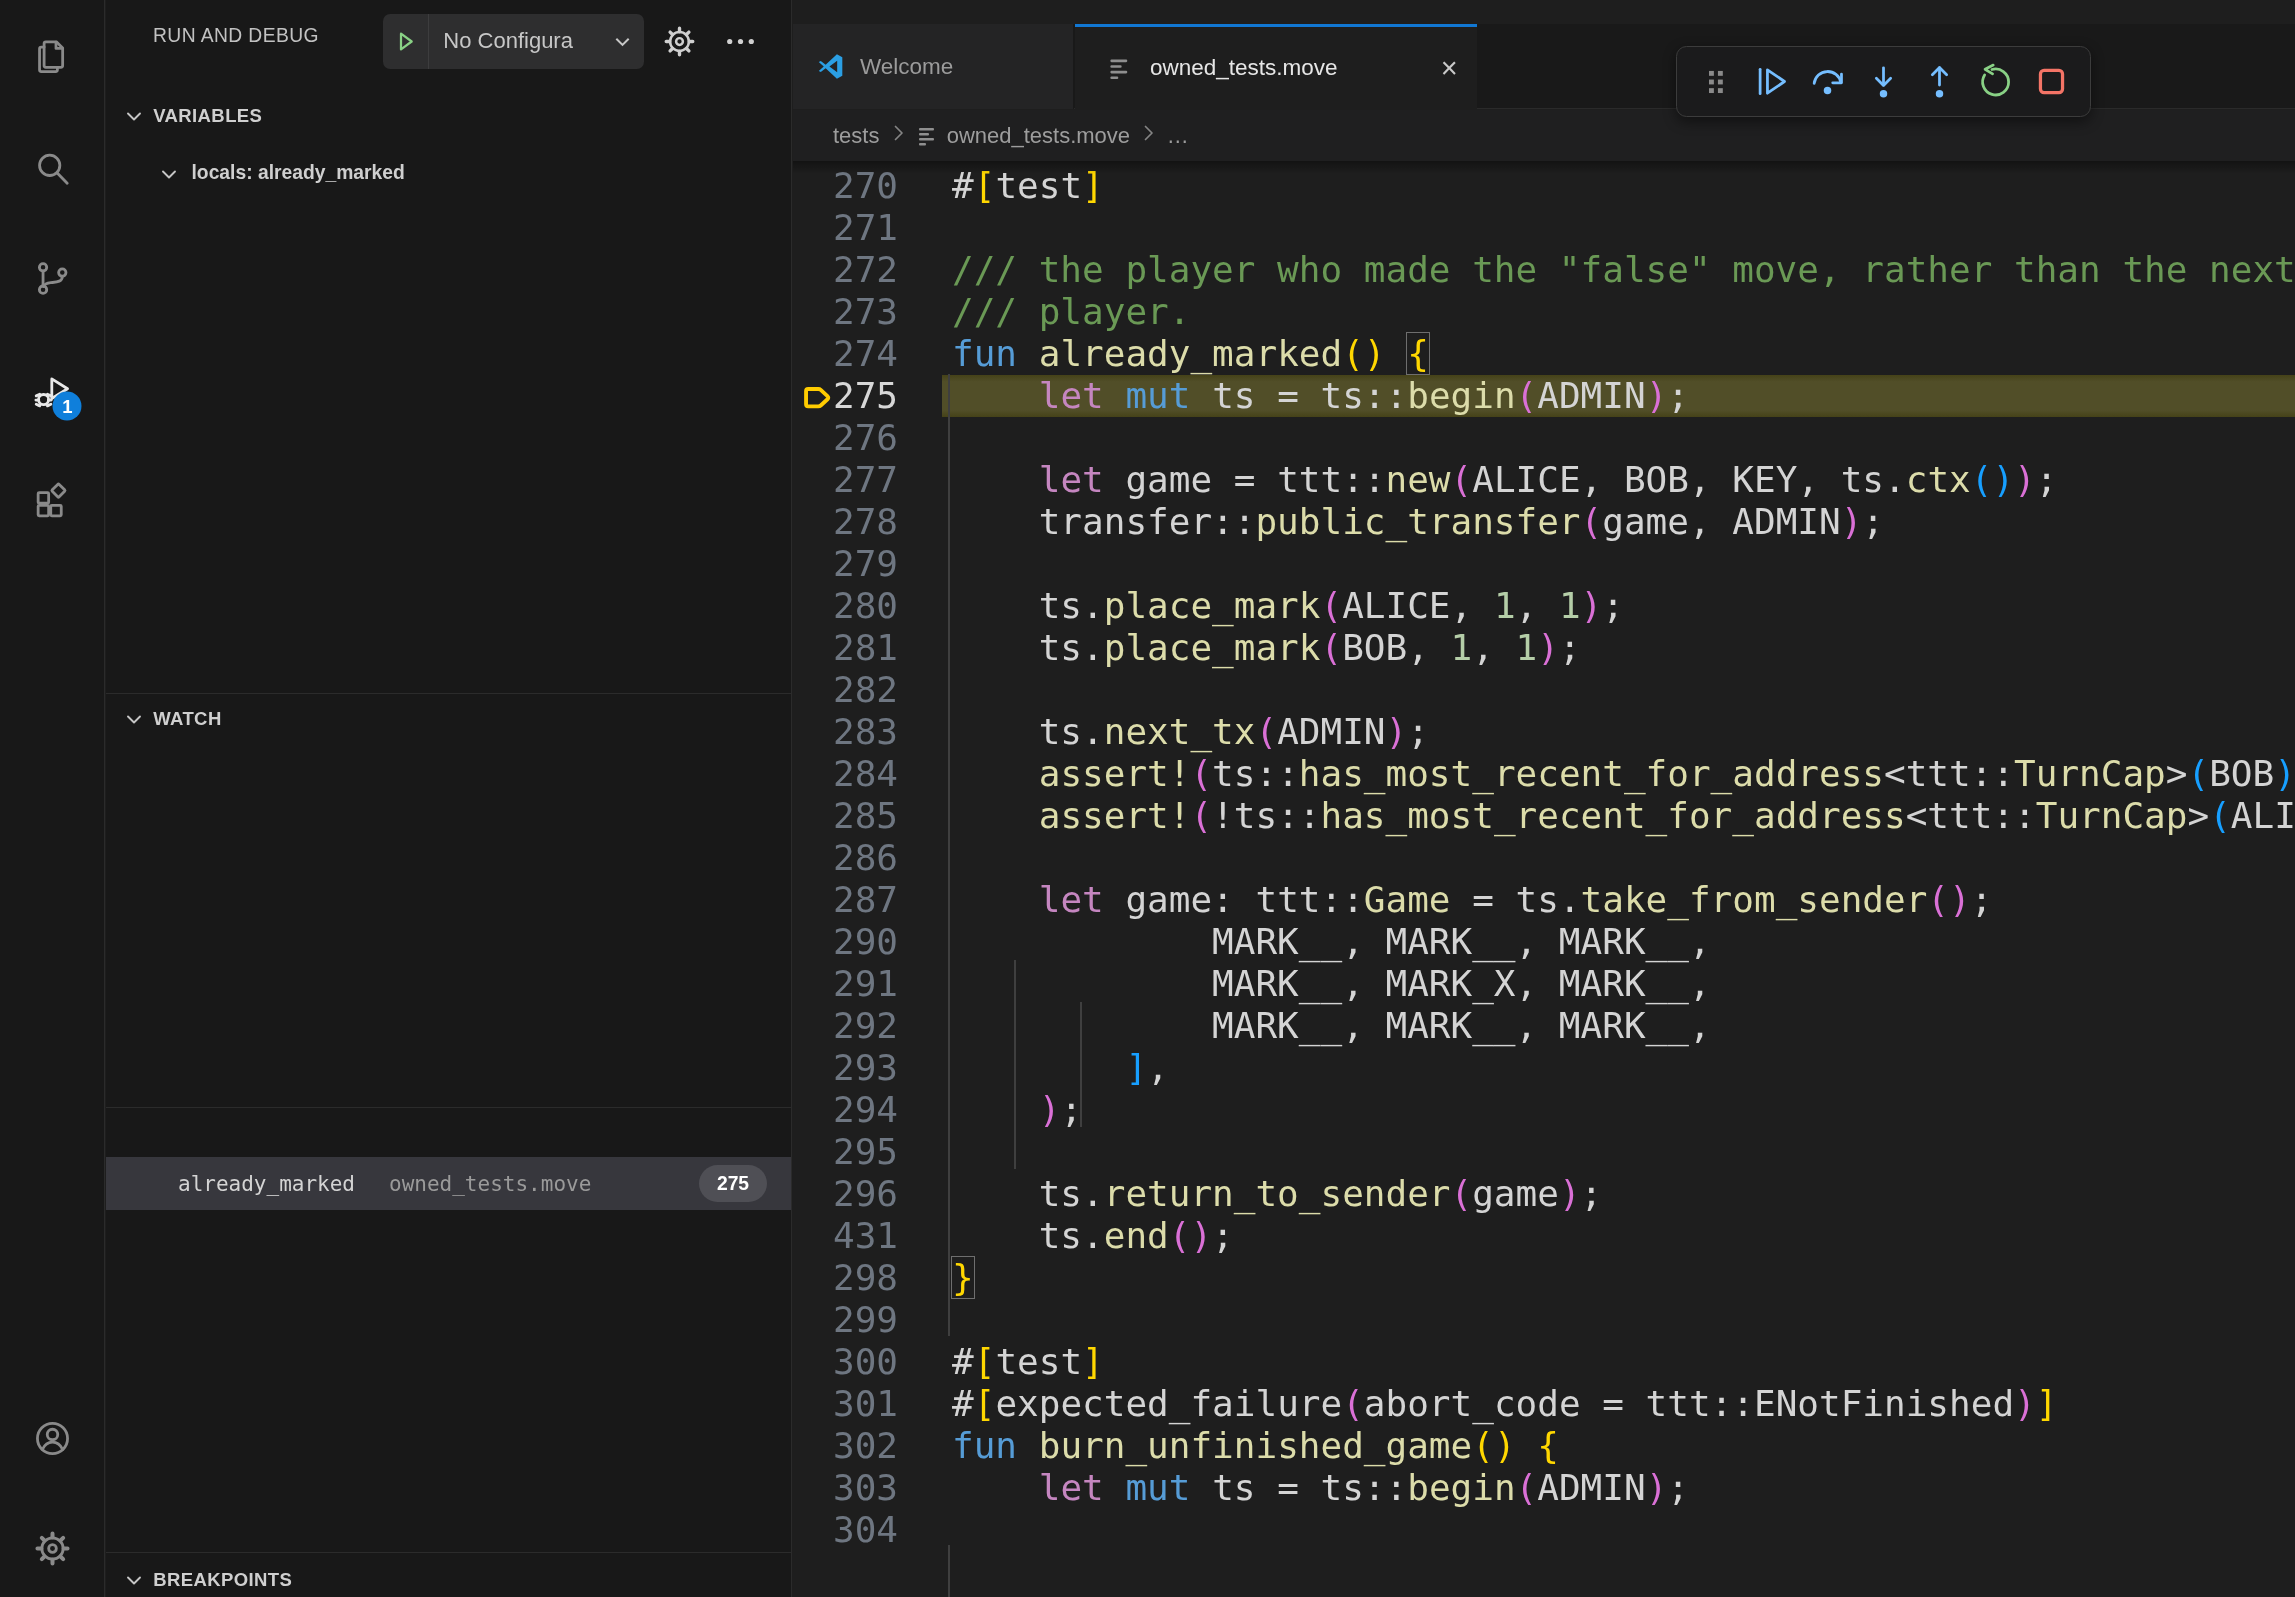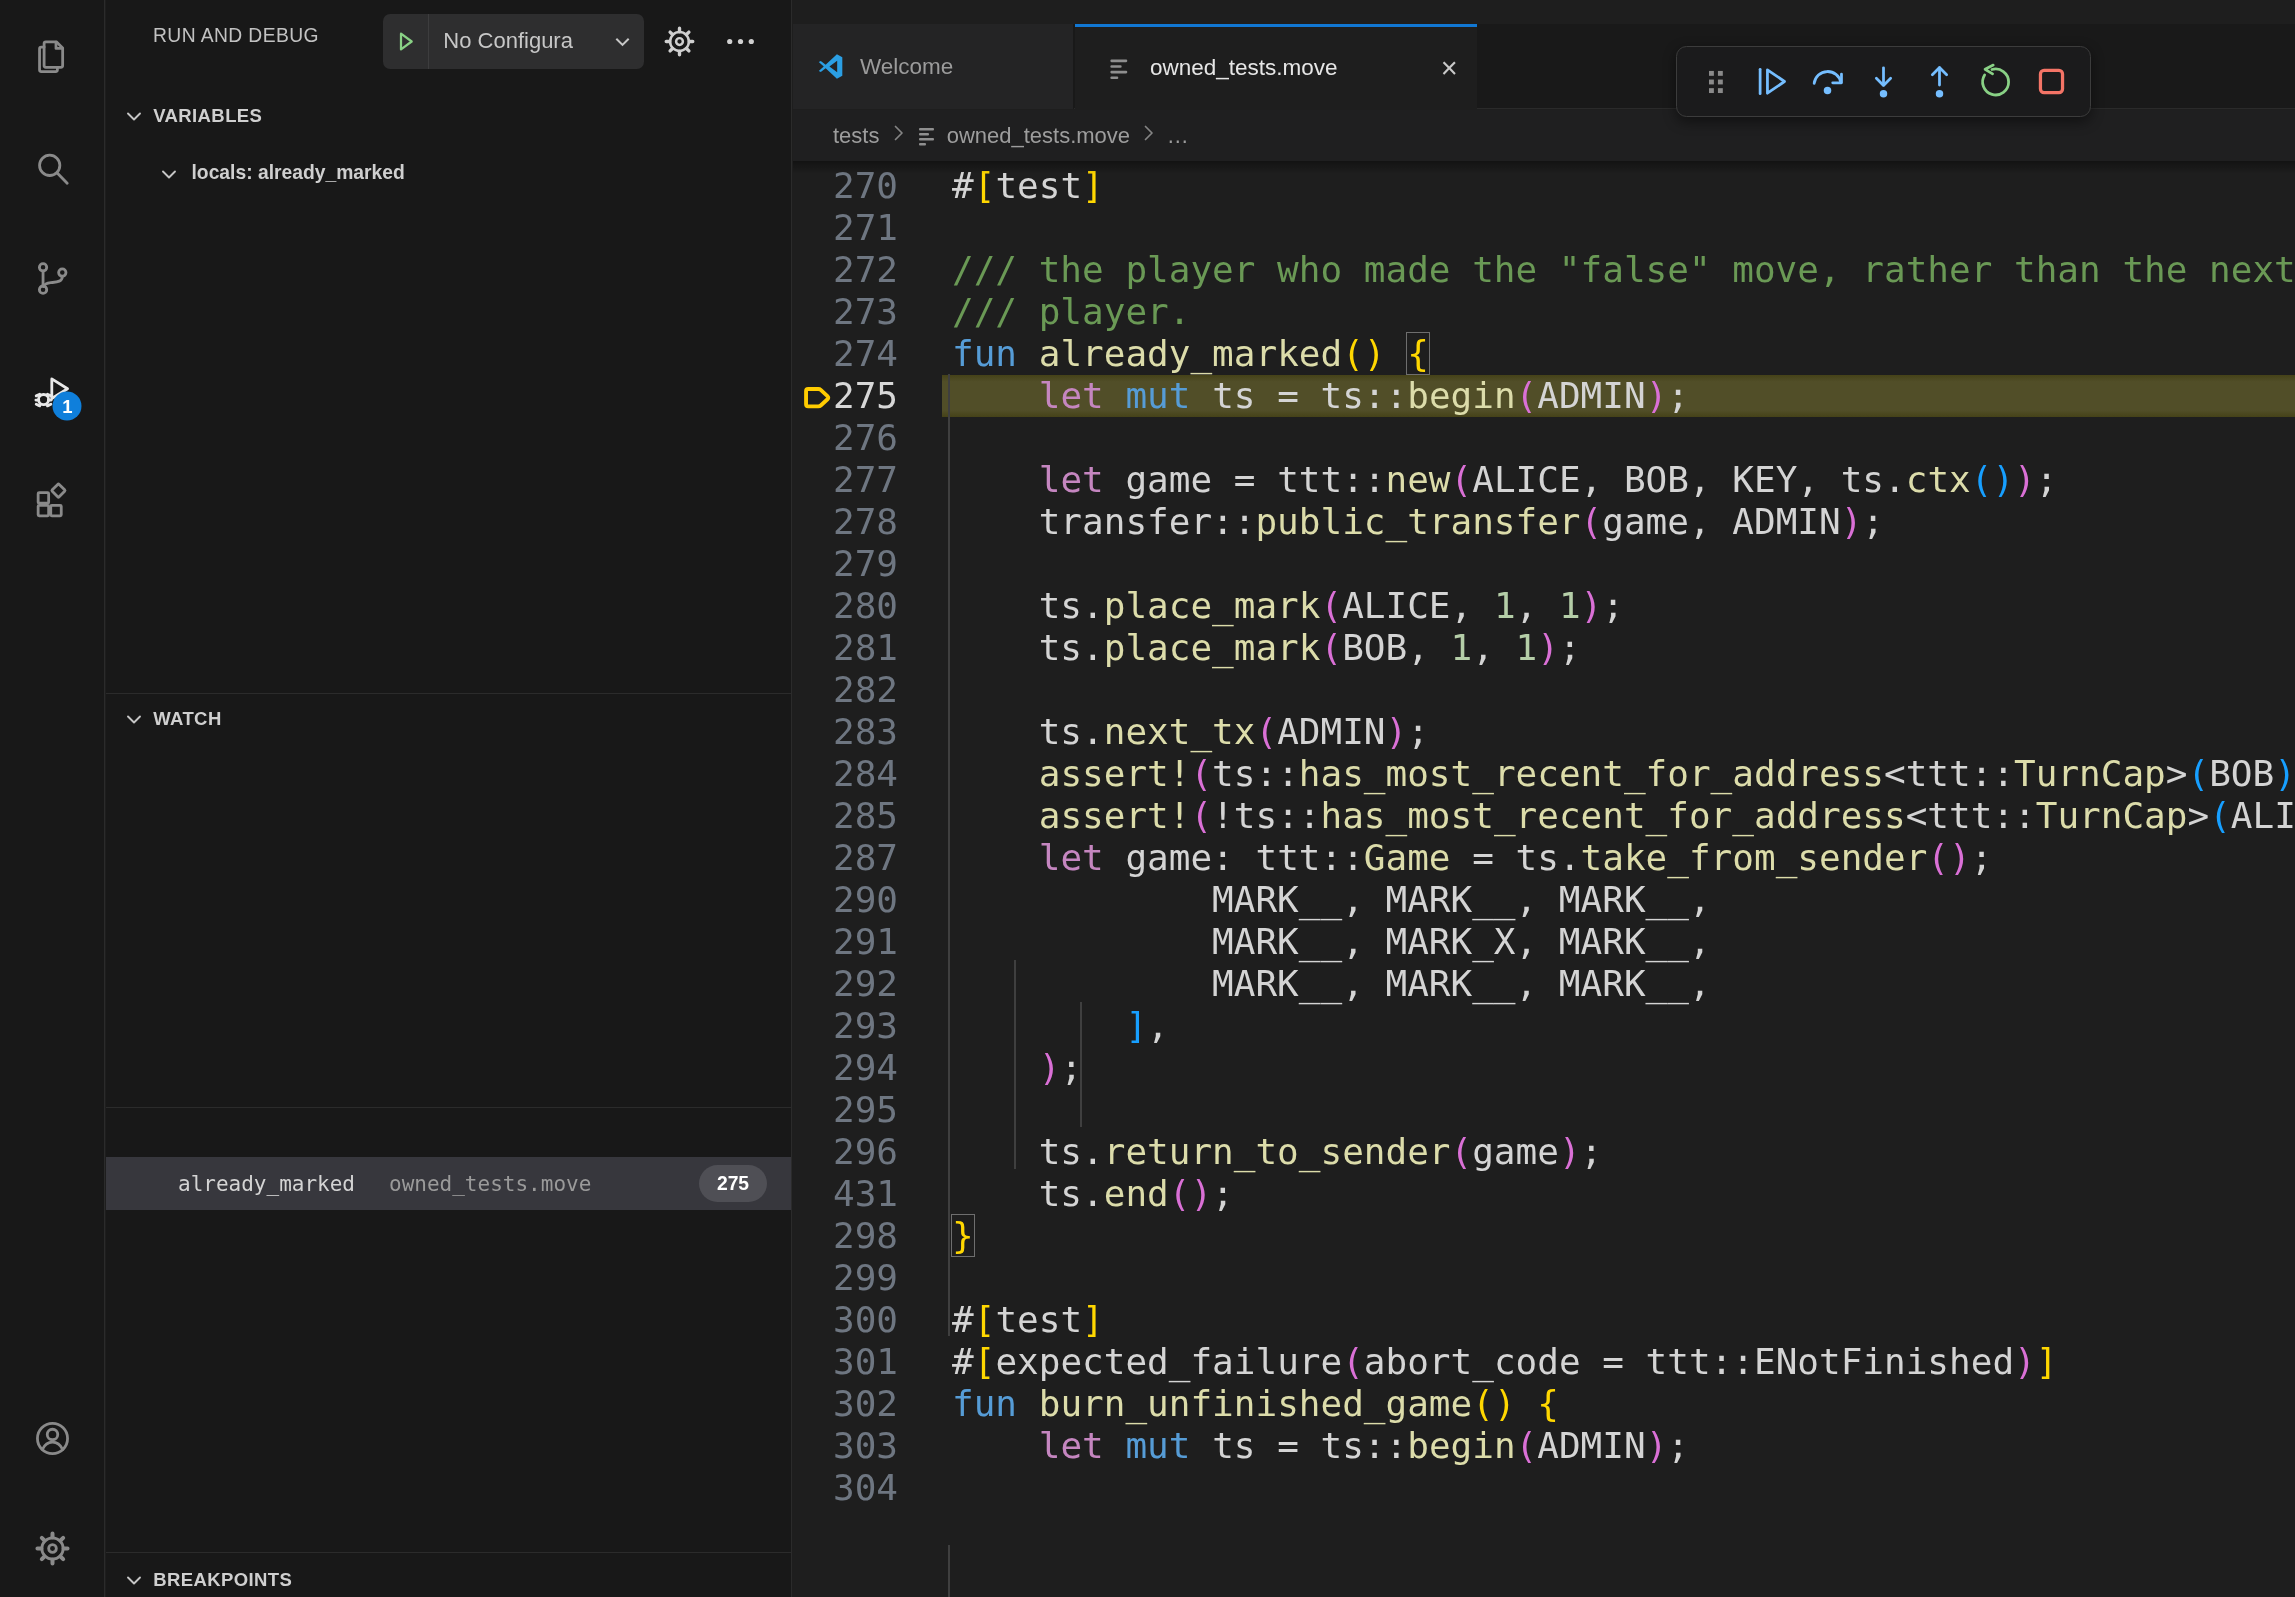--- a/index.html
+++ b/index.html
@@ -325,20 +325,21 @@
       <div class="cl"><span class="ln">276</span><span class="lt"></span></div>
       <div class="cl"><span class="ln">277</span><span class="lt"><span style="color: rgb(212, 212, 212);">    </span><span style="color: rgb(197, 134, 192);">let</span><span style="color: rgb(212, 212, 212);"> game = ttt::</span><span style="color: rgb(220, 220, 170);">new</span><span style="color: rgb(218, 112, 214);">(</span><span style="color: rgb(212, 212, 212);">ALICE, BOB, KEY, ts.</span><span style="color: rgb(220, 220, 170);">ctx</span><span style="color: rgb(23, 159, 255);">()</span><span style="color: rgb(218, 112, 214);">)</span><span style="color: rgb(212, 212, 212);">;</span></span></div>
       <div class="cl"><span class="ln">278</span><span class="lt"><span style="color: rgb(212, 212, 212);">    transfer::</span><span style="color: rgb(220, 220, 170);">public_transfer</span><span style="color: rgb(218, 112, 214);">(</span><span style="color: rgb(212, 212, 212);">game, ADMIN</span><span style="color: rgb(218, 112, 214);">)</span><span style="color: rgb(212, 212, 212);">;</span></span></div>
       <div class="cl"><span class="ln">279</span><span class="lt"></span></div>
       <div class="cl"><span class="ln">280</span><span class="lt"><span style="color: rgb(212, 212, 212);">    ts.</span><span style="color: rgb(220, 220, 170);">place_mark</span><span style="color: rgb(218, 112, 214);">(</span><span style="color: rgb(212, 212, 212);">ALICE, </span><span style="color: rgb(181, 206, 168);">1</span><span style="color: rgb(212, 212, 212);">, </span><span style="color: rgb(181, 206, 168);">1</span><span style="color: rgb(218, 112, 214);">)</span><span style="color: rgb(212, 212, 212);">;</span></span></div>
       <div class="cl"><span class="ln">281</span><span class="lt"><span style="color: rgb(212, 212, 212);">    ts.</span><span style="color: rgb(220, 220, 170);">place_mark</span><span style="color: rgb(218, 112, 214);">(</span><span style="color: rgb(212, 212, 212);">BOB, </span><span style="color: rgb(181, 206, 168);">1</span><span style="color: rgb(212, 212, 212);">, </span><span style="color: rgb(181, 206, 168);">1</span><span style="color: rgb(218, 112, 214);">)</span><span style="color: rgb(212, 212, 212);">;</span></span></div>
       <div class="cl"><span class="ln">282</span><span class="lt"></span></div>
       <div class="cl"><span class="ln">283</span><span class="lt"><span style="color: rgb(212, 212, 212);">    ts.</span><span style="color: rgb(220, 220, 170);">next_tx</span><span style="color: rgb(218, 112, 214);">(</span><span style="color: rgb(212, 212, 212);">ADMIN</span><span style="color: rgb(218, 112, 214);">)</span><span style="color: rgb(212, 212, 212);">;</span></span></div>
       <div class="cl"><span class="ln">284</span><span class="lt"><span style="color: rgb(212, 212, 212);">    </span><span style="color: rgb(220, 220, 170);">assert!</span><span style="color: rgb(218, 112, 214);">(</span><span style="color: rgb(212, 212, 212);">ts::</span><span style="color: rgb(220, 220, 170);">has_most_recent_for_address</span><span style="color: rgb(212, 212, 212);">&lt;ttt::</span><span style="color: rgb(220, 220, 170);">TurnCap</span><span style="color: rgb(212, 212, 212);">&gt;</span><span style="color: rgb(23, 159, 255);">(</span><span style="color: rgb(212, 212, 212);">BOB</span><span style="color: rgb(23, 159, 255);">)</span><span style="color: rgb(218, 112, 214);">)</span><span style="color: rgb(212, 212, 212);">;</span></span></div>
       <div class="cl"><span class="ln">285</span><span class="lt"><span style="color: rgb(212, 212, 212);">    </span><span style="color: rgb(220, 220, 170);">assert!</span><span style="color: rgb(218, 112, 214);">(</span><span style="color: rgb(212, 212, 212);">!ts::</span><span style="color: rgb(220, 220, 170);">has_most_recent_for_address</span><span style="color: rgb(212, 212, 212);">&lt;ttt::</span><span style="color: rgb(220, 220, 170);">TurnCap</span><span style="color: rgb(212, 212, 212);">&gt;</span><span style="color: rgb(23, 159, 255);">(</span><span style="color: rgb(212, 212, 212);">ALICE</span><span style="color: rgb(23, 159, 255);">)</span><span style="color: rgb(218, 112, 214);">)</span><span style="color: rgb(212, 212, 212);">;</span></span></div>
+      <div class="cl"><span class="ln">286</span><span class="lt"></span></div>
       <div class="cl"><span class="ln">287</span><span class="lt"><span style="color: rgb(212, 212, 212);">    </span><span style="color: rgb(197, 134, 192);">let</span><span style="color: rgb(212, 212, 212);"> game: ttt::</span><span style="color: rgb(220, 220, 170);">Game</span><span style="color: rgb(212, 212, 212);"> = ts.</span><span style="color: rgb(220, 220, 170);">take_from_sender</span><span style="color: rgb(218, 112, 214);">()</span><span style="color: rgb(212, 212, 212);">;</span></span></div>
       <div class="cl"><span class="ln">290</span><span class="lt"><span style="color: rgb(212, 212, 212);">            MARK__, MARK__, MARK__,</span></span></div>
       <div class="cl"><span class="ln">291</span><span class="lt"><span style="color: rgb(212, 212, 212);">            MARK__, MARK_X, MARK__,</span></span></div>
       <div class="cl"><span class="ln">292</span><span class="lt"><span style="color: rgb(212, 212, 212);">            MARK__, MARK__, MARK__,</span></span></div>
       <div class="cl"><span class="ln">293</span><span class="lt"><span style="color: rgb(212, 212, 212);">        </span><span style="color: rgb(23, 159, 255);">]</span><span style="color: rgb(212, 212, 212);">,</span></span></div>
       <div class="cl"><span class="ln">294</span><span class="lt"><span style="color: rgb(212, 212, 212);">    </span><span style="color: rgb(218, 112, 214);">)</span><span style="color: rgb(212, 212, 212);">;</span></span></div>
       <div class="cl"><span class="ln">295</span><span class="lt"></span></div>
       <div class="cl"><span class="ln">296</span><span class="lt"><span style="color: rgb(212, 212, 212);">    ts.</span><span style="color: rgb(220, 220, 170);">return_to_sender</span><span style="color: rgb(218, 112, 214);">(</span><span style="color: rgb(212, 212, 212);">game</span><span style="color: rgb(218, 112, 214);">)</span><span style="color: rgb(212, 212, 212);">;</span></span></div>
       <div class="cl"><span class="ln">431</span><span class="lt"><span style="color: rgb(212, 212, 212);">    ts.</span><span style="color: rgb(220, 220, 170);">end</span><span style="color: rgb(218, 112, 214);">()</span><span style="color: rgb(212, 212, 212);">;</span></span></div>
       <div class="cl"><span class="ln">298</span><span class="lt"><span class="boxed" style="color: rgb(255, 215, 0);">}</span></span></div>

